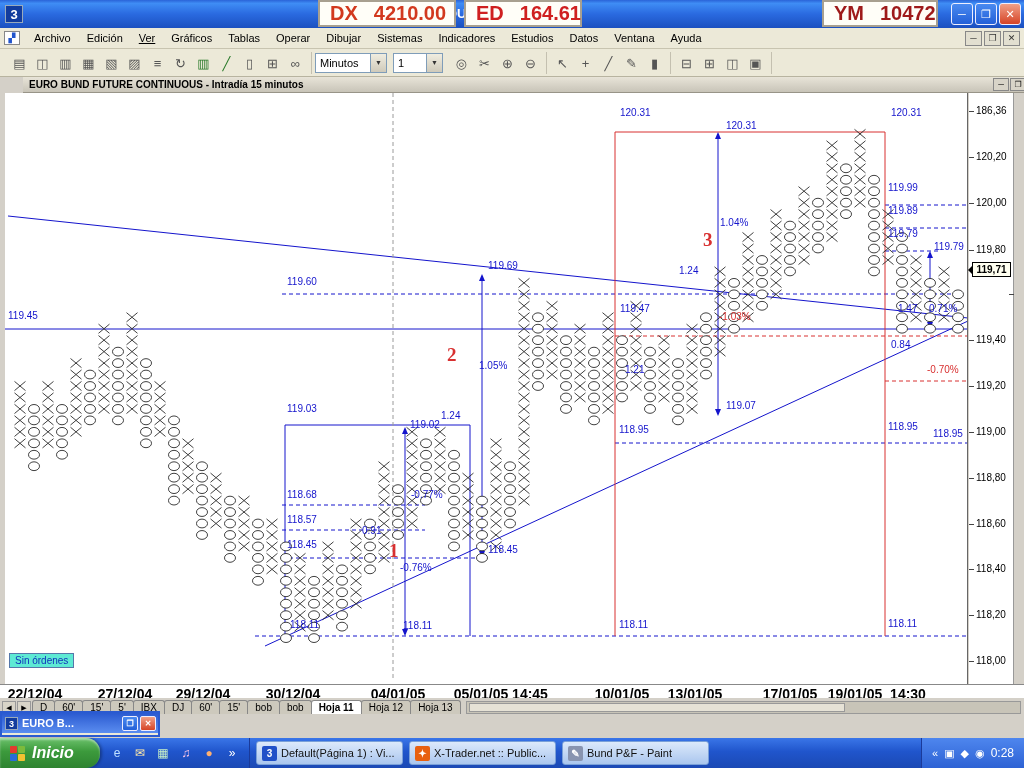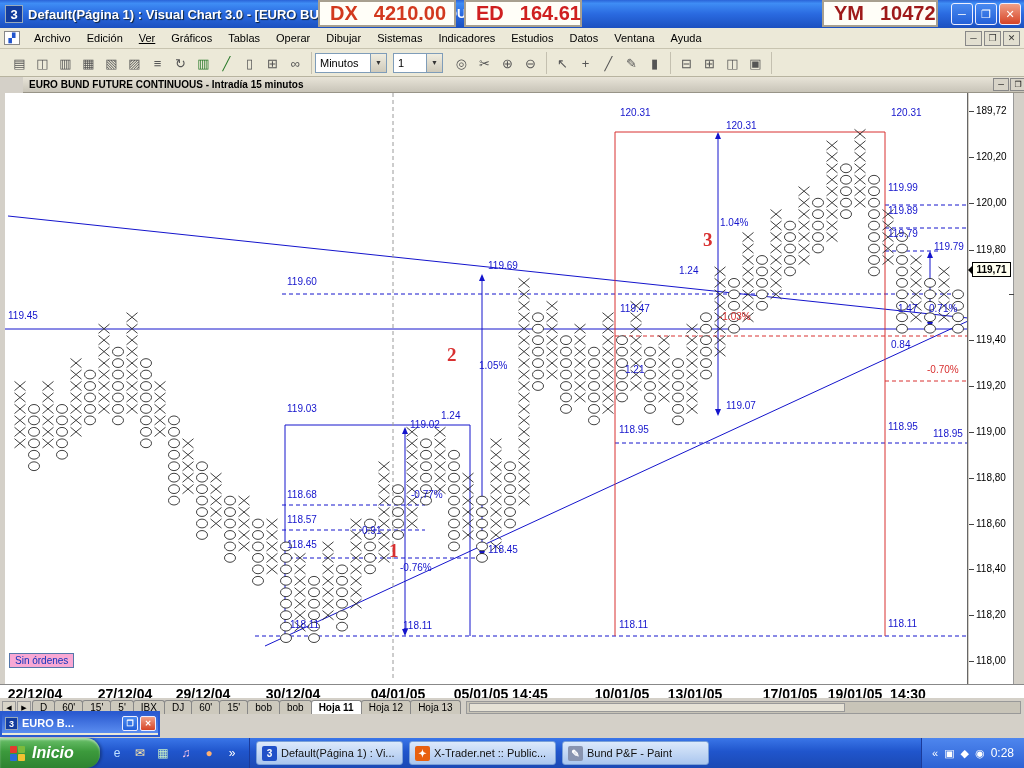--- a/index.html
+++ b/index.html
@@ -52,21 +52,21 @@
   .ch-field { margin-right:9px; }
   .red-text { color:#cc0000; }
   .ch-btns { margin-left:auto; display:flex; gap:1px; margin-right:4px; }
   .ch-btn { width:16px; height:13px; border:1px solid #888; background:#d8d4c8;
     font-size:8px; line-height:11px; text-align:center; }
 
   
   .chart-row { position:absolute; top:93px; left:0; width:1024px; height:591px; background:#d4d0c8; }
   .chart-pane { position:absolute; left:5px; top:0; width:963px; height:591px; background:#fff;
     border-right:1px solid #666; overflow:hidden; }
-  .status-chip { position:absolute; left:4px; top:560px; border:1px solid #5577aa; background:#f9a8d4;
+  .status-chip { position:absolute; left:4px; top:560px; border:1px solid #5577aa; background:#5eead4;
     color:#1133bb; font-size:10px; padding:1px 5px; z-index:3; }
   .axis-col { position:absolute; left:969px; top:0; width:45px; height:591px; background:#fff;
     border-right:1px solid #999; }
   .tick { position:absolute; left:7px; font-size:10px; color:#000; }
   .tick::before { content:""; position:absolute; left:-7px; top:6px; width:5px; height:1px; background:#444; }
   .price-marker { position:absolute; left:3px; width:39px; height:15px; border:1px solid #000000;
     background:#fffff0; font-size:10px; font-weight:bold; text-align:center; line-height:13px; z-index:2; }
   .price-marker::before { content:""; position:absolute; left:-9px; top:3px;
     border:4px solid transparent; border-right-color:#000; }
   .right-strip { position:absolute; left:1015px; top:0; width:9px; height:591px; background:#d4d0c8; }
@@ -125,21 +125,20 @@
   .tray-icon { font-size:11px; }
   .clock { font-size:12px; color:#fff; }
 </style>
 </head>
 <body>
 
 <div id="screen">
 
   <div class="titlebar">
     <div class="app-icon">3</div>
-    <div class="title-text">Default(Página 1) : Visual Chart  3.0 - [EURO BU</div>
   </div>
   <div class="title-frag">OU</div>
 
   <div class="quote-box" id="dx" style="left:318px;width:138px;color:#d2391e">
     <span>DX</span>
     <span>4210.00</span>
   </div>
   <div class="quote-box" id="ed" style="left:464px;width:118px;color:#cf2020">
     <span>ED</span>
     <span>164.61</span>
@@ -1029,21 +1028,21 @@
             <text x="883" y="534" fill="#1414cc" font-size="10" font-family="&quot;Liberation Sans&quot;,sans-serif" font-weight="normal">118.11</text>
             <text x="384" y="464" fill="#d83030" font-size="19" font-family="&quot;Liberation Serif&quot;,serif" font-weight="bold">1</text>
             <text x="442" y="268" fill="#d83030" font-size="19" font-family="&quot;Liberation Serif&quot;,serif" font-weight="bold">2</text>
             <text x="698" y="153" fill="#d83030" font-size="19" font-family="&quot;Liberation Serif&quot;,serif" font-weight="bold">3</text>
           </g>
         </svg>
       <div class="status-chip">Sin órdenes</div>
     </div>
     <div class="axis-col">
       <div class="price-marker" id="pmarker" style="top: 169.127px;">119,71</div>
-    <div class="tick" style="top: 12px;">189,72</div>
+    <div class="tick" style="top: 12px;">186,36</div>
         <div class="tick" style="top: 57.834px;">120,20</div>
         <div class="tick" style="top: 103.668px;">120,00</div>
         <div class="tick" style="top: 151px;">119,80</div>
         <div class="tick" style="top: 195.336px; margin-left: 40px;">119,60</div>
         <div class="tick" style="top: 241.17px;">119,40</div>
         <div class="tick" style="top: 287.004px;">119,20</div>
         <div class="tick" style="top: 332.838px;">119,00</div>
         <div class="tick" style="top: 378.672px;">118,80</div>
         <div class="tick" style="top: 424.506px;">118,60</div>
         <div class="tick" style="top: 470.34px;">118,40</div>

